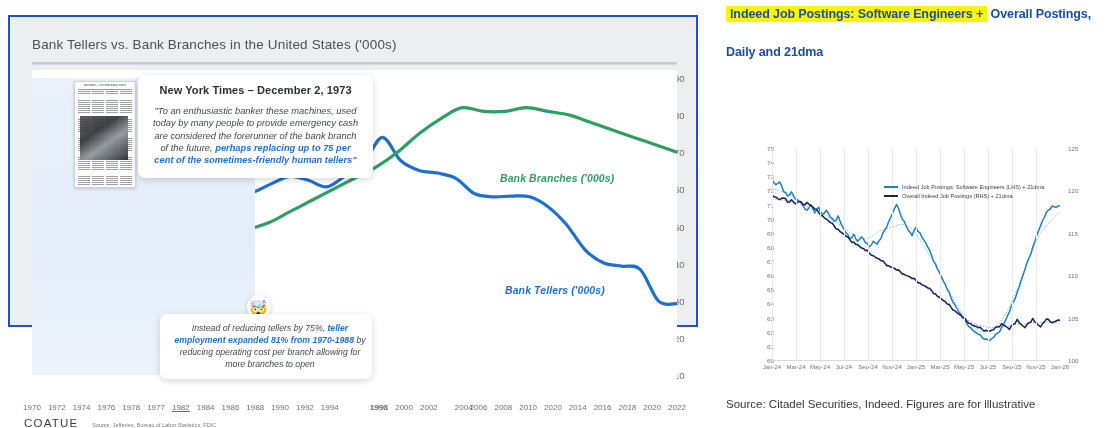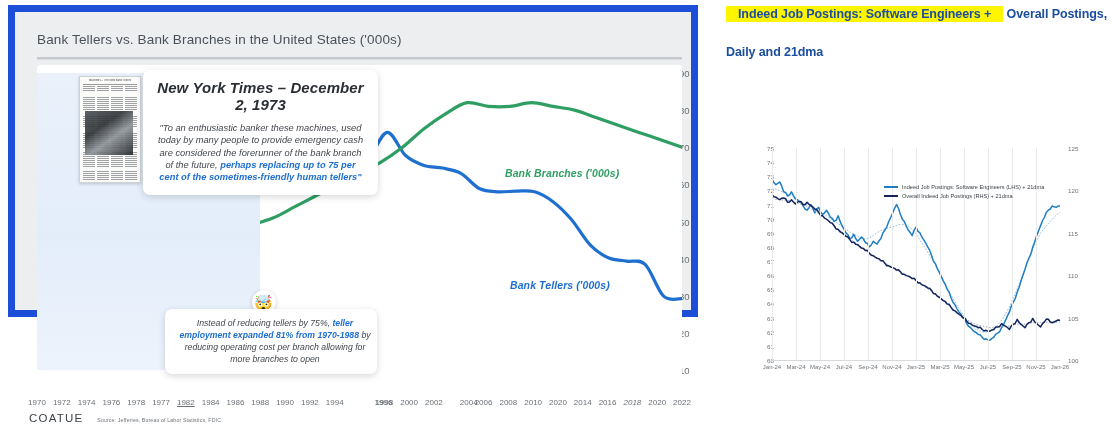--- a/index.html
+++ b/index.html
@@ -5,22 +5,22 @@
   html,body{margin:0;padding:0;}
   body{
     width:1120px;height:428px;background:#ffffff;
     font-family:"Liberation Sans",sans-serif;
     overflow:hidden;position:relative;
   }
   .root{position:relative;width:1120px;height:428px;}
 
   
   .left-panel{
-    position:absolute;left:8px;top:5px;width:690px;height:312px;
-    background:#eceef0;border:7px solid #1d4ed8;
+    position:absolute;left:8px;top:15px;width:690px;height:312px;
+    background:#eceef0;border:2px solid #1d4ed8;
     box-sizing:border-box;
   }
   .left-title{
     position:absolute;left:22px;top:20px;
     font-size:13.5px;color:#4b5158;letter-spacing:.15px;
     white-space:nowrap;
   }
   .title-rule{
     position:absolute;left:22px;top:45px;width:645px;height:0;
     border-top:2px solid #c6cace;border-bottom:1px solid #d8dbde;
@@ -85,21 +85,21 @@
   }
 
   
   .callout{
     position:absolute;background:#ffffff;border-radius:7px;
     box-shadow:0 2px 7px rgba(0,0,0,.16);
     text-align:center;box-sizing:border-box;
   }
   .callout-nyt{left:128px;top:58px;width:235px;padding:9px 12px 11px 12px;}
   .nyt-head{
-    font-size:15px;font-style:italic;font-weight:bold;color:#2b2f33;
+    font-size:11px;font-weight:bold;color:#2b2f33;
     margin-bottom:9px;letter-spacing:.1px;
   }
   .nyt-quote{
     font-size:9.3px;font-style:italic;color:#43484d;line-height:1.33;
   }
   .nyt-hl{color:#1f6fd0;font-weight:bold;}
 
   .callout-teller{left:150px;top:297px;width:212px;padding:8px 2px 9px 10px;}
   .teller-text{font-size:8.7px;font-style:italic;color:#43484d;line-height:1.38;}
   .teller-hl{color:#1f6fd0;font-weight:bold;}
@@ -119,21 +119,21 @@
   .coatue{font-size:11.5px;color:#3c4146;letter-spacing:1.2px;}
   .src-small{font-size:5.2px;color:#70757a;letter-spacing:.15px;}
 
   
   .right-panel{position:absolute;left:718px;top:0;width:402px;height:428px;}
   .r-title-1{
     position:absolute;left:8px;top:7px;
     font-size:12.5px;font-weight:bold;color:#1b4ea0;
     white-space:nowrap;letter-spacing:-.1px;
   }
-  .hl-yellow{background:#fff500;padding:1px 12px;}
+  .hl-yellow{background:#fff500;padding:1px 4px;}
   .r-title-2{
     position:absolute;left:8px;top:45px;
     font-size:12.5px;font-weight:bold;color:#1b4ea0;letter-spacing:-.1px;
   }
 
   .r-chart{position:absolute;left:10px;top:140px;width:382px;height:240px;}
   .r-plot{position:absolute;left:44px;top:8px;width:288px;height:212px;overflow:hidden;}
   .gridline{position:absolute;top:0;width:1px;height:212px;background:#e9eaec;}
   .baseline{position:absolute;left:44px;top:220px;width:288px;height:1px;background:#d7d9db;}
   .ry{position:absolute;transform:translateY(-50%);font-size:6.2px;color:#6e7378;white-space:nowrap;}
@@ -342,14 +342,15 @@
           <span class="leg-line" style="background:#1f7ec4"></span>
           <span class="leg-txt">Indeed Job Postings: Software Engineers (LHS) + 21dma</span>
         </div>
         <div class="leg-row">
           <span class="leg-line" style="background:#14255e"></span>
           <span class="leg-txt">Overall Indeed Job Postings (RHS) + 21dma</span>
         </div>
       </div>
     </div>
 
+    <div class="r-source">Source: Citadel Securities, Indeed. Figures are for illustrative</div>
   </div>
 </div>
 
 </body></html>

